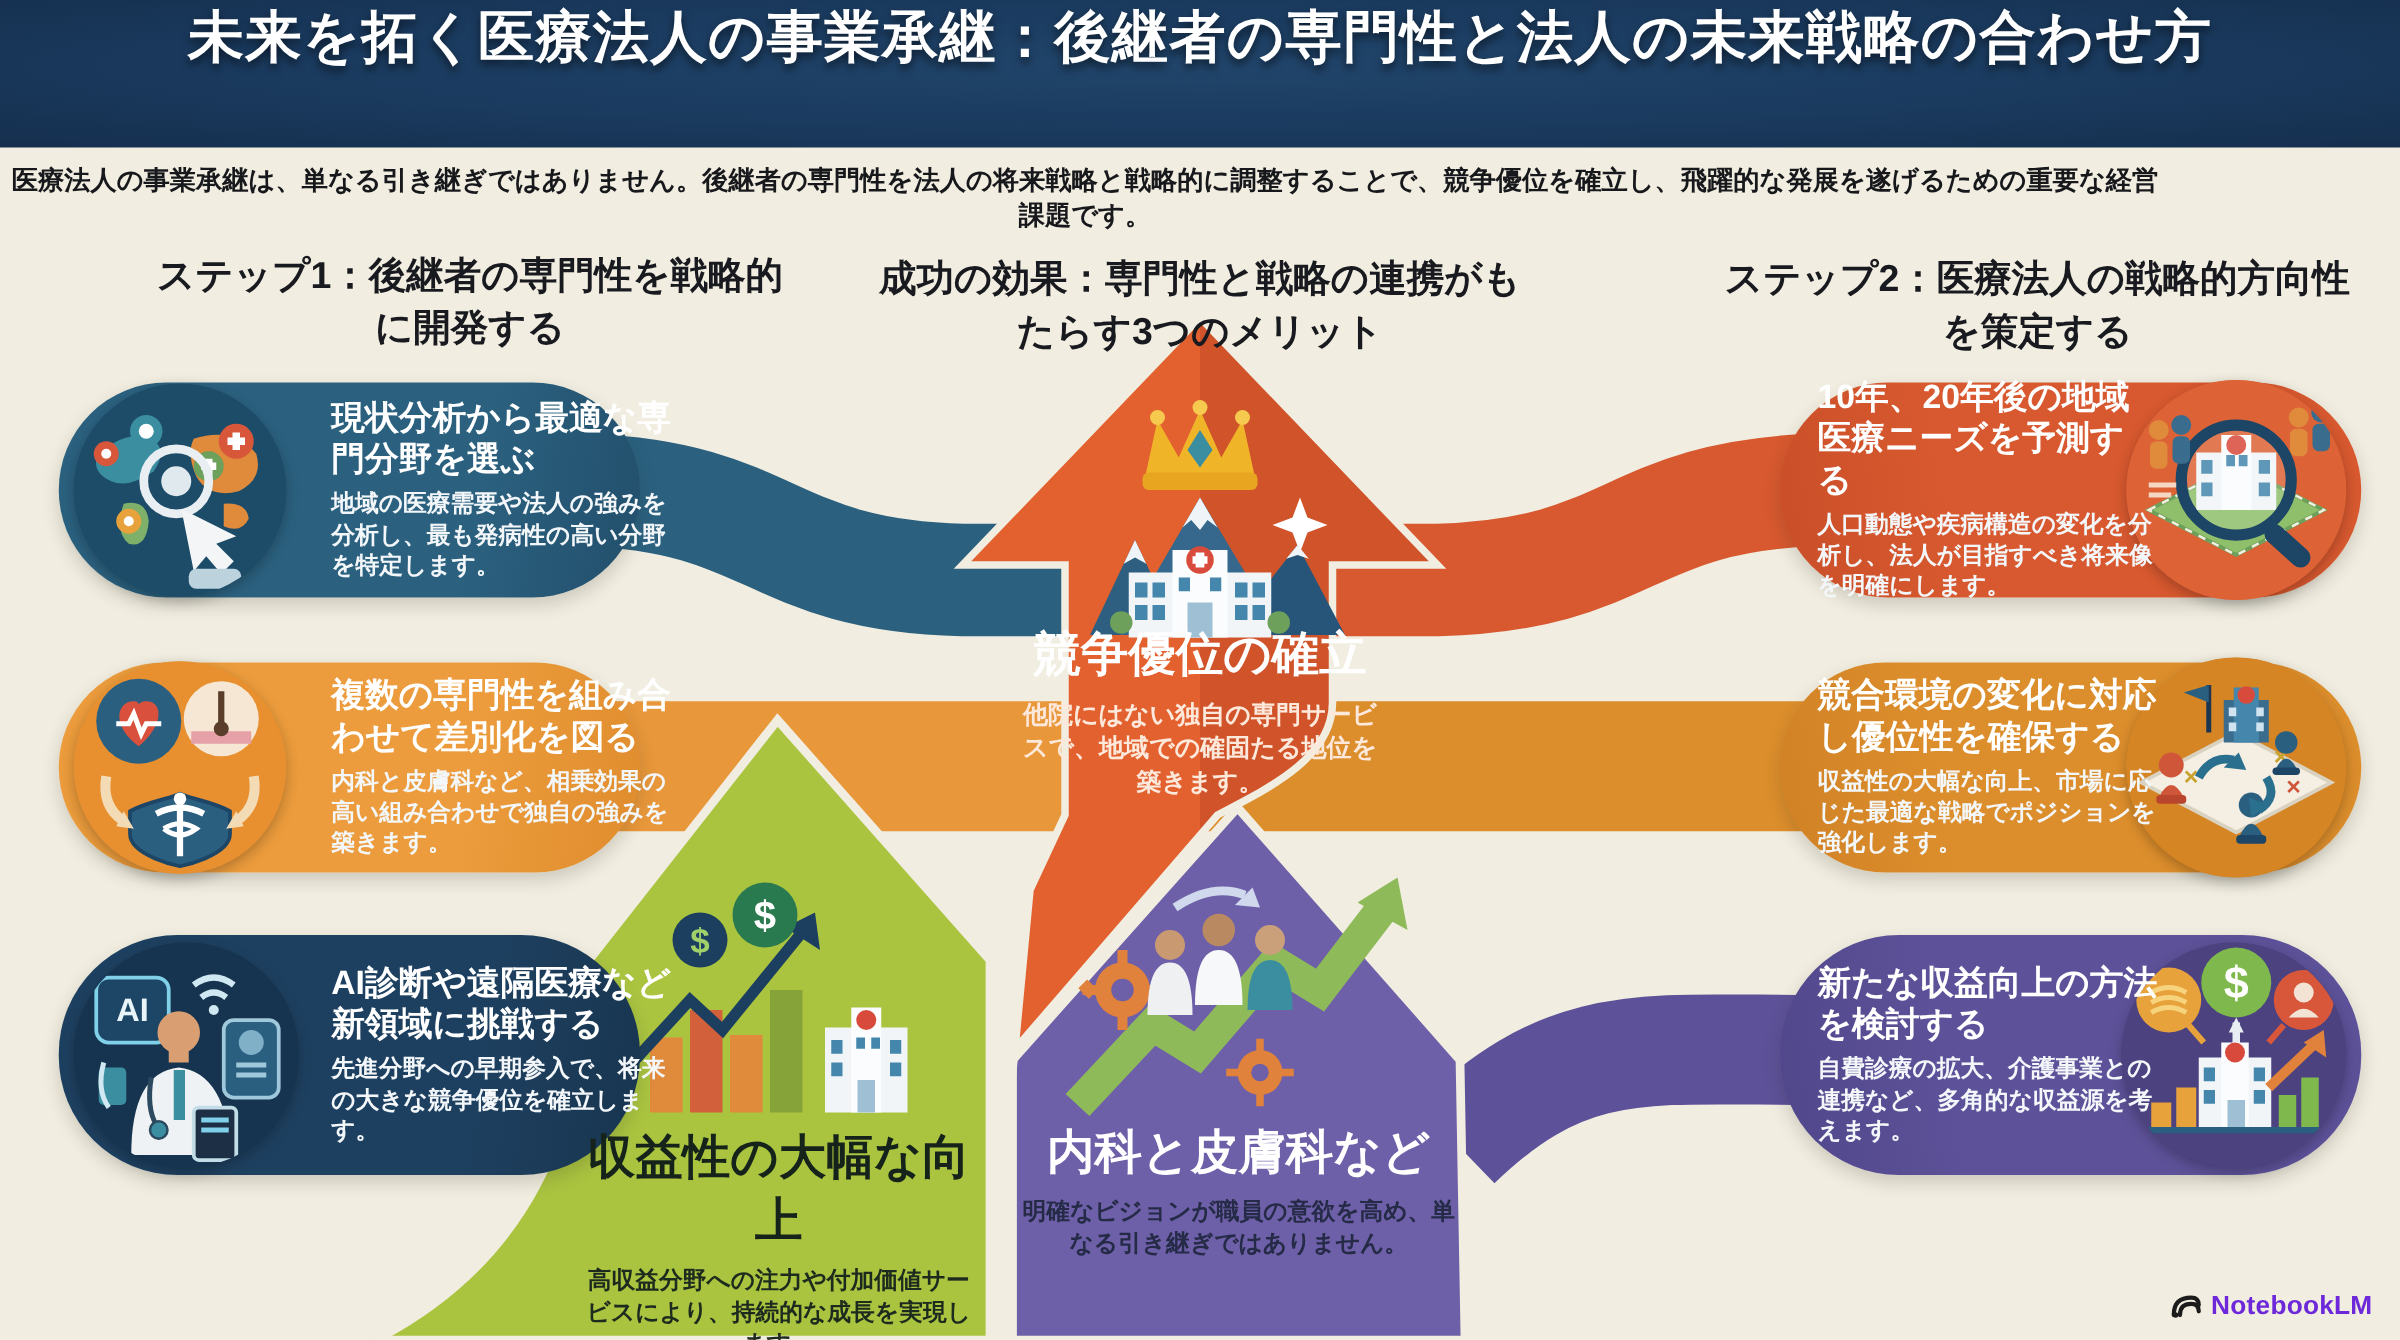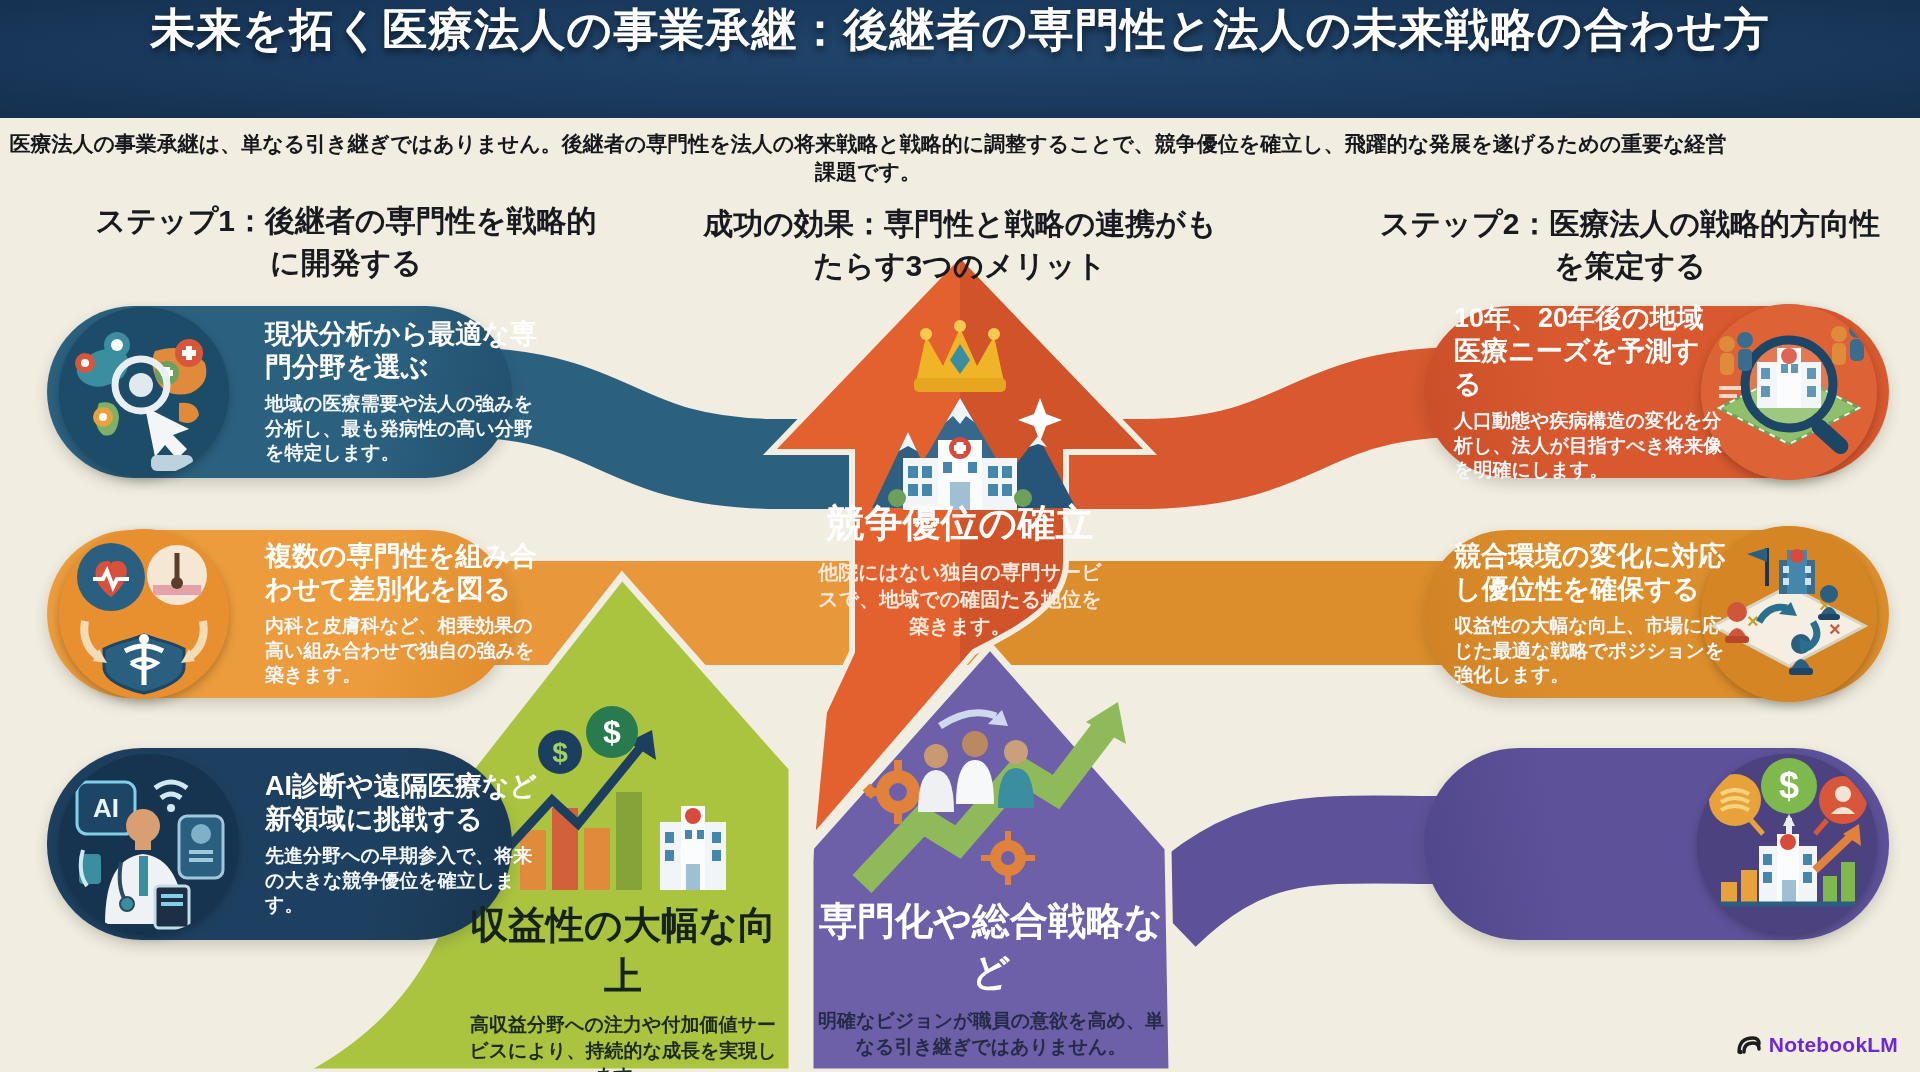--- a/index.html
+++ b/index.html
@@ -12,21 +12,21 @@
     background:radial-gradient(ellipse at 50% 45%, #21456b 0%, #1a3a5e 55%, #152f4e 100%);
     display:flex;align-items:flex-start;justify-content:center;z-index:3;}
   .titlebar h1{margin:0;color:#fff;font-size:45px;font-weight:bold;letter-spacing:1px;
     text-shadow:0 4px 7px rgba(0,0,0,.55);}
   .subtitle{position:absolute;left:0;top:130px;width:1736px;text-align:center;
     font-size:21px;font-weight:bold;color:#17181c;z-index:3;}
 
   
   .col-heading{position:absolute;z-index:3;text-align:center;font-size:30px;font-weight:bold;
     color:#181a1f;line-height:1.4;}
-  #heading-left{left:91px;top:200px;width:510px;}
+  #heading-left{left:121px;top:200px;width:510px;}
   #heading-center{left:690px;top:203px;width:540px;}
   #heading-right{left:1375px;top:203px;width:510px;}
 
   
   .card{position:absolute;z-index:2;border-radius:95px;color:#fff;box-shadow:0 6px 14px rgba(40,40,30,.18);}
   .card .txt{position:absolute;top:50%;transform:translateY(-50%);}
   .card h3{margin:0 0 8px 0;font-size:27px;line-height:1.22;font-weight:bold;}
   .card p{margin:0;font-size:19px;line-height:1.3;color:#f3f7fa;font-weight:bold;}
   .card .icon-wrap{position:absolute;top:50%;transform:translateY(-50%);border-radius:50%;overflow:hidden;
     box-shadow:0 4px 10px rgba(0,0,0,.25);}
@@ -399,32 +399,36 @@
         <rect x="85" y="126" width="14" height="24" fill="#9fc0d4"></rect>
         <rect x="24" y="128" width="16" height="22" fill="#e8a23c"></rect>
         <rect x="44" y="116" width="16" height="34" fill="#e8a23c"></rect>
         <rect x="126" y="122" width="14" height="28" fill="#7fb84c"></rect>
         <rect x="144" y="108" width="14" height="42" fill="#7fb84c"></rect>
         <path d="M118 116 L158 78" stroke="#e0823c" stroke-width="8"></path>
         <path d="M162 70 L164 92 L146 80 Z" fill="#e0823c"></path>
         <path d="M20 150 L160 150" stroke="#2b5f80" stroke-width="5"></path>
       </svg>
     </div>
+    <div class="txt">
+      <h3>新たな収益向上の方法を検討する</h3>
+      <p>自費診療の拡大、介護事業との連携など、多角的な収益源を考えます。</p>
+    </div>
   </div>
 
   <div class="benefit-txt" id="benefit-top">
     <h3>競争優位の確立</h3>
     <p>他院にはない独自の専門サービスで、地域での確固たる地位を築きます。</p>
   </div>
   <div class="benefit-txt" id="benefit-green">
     <h3>収益性の大幅な向上</h3>
     <p>高収益分野への注力や付加価値サービスにより、持続的な成長を実現します。</p>
   </div>
   <div class="benefit-txt" id="benefit-purple">
-    <h3>専門化や総合戦略など</h3>
+    <h3>内科と皮膚科など</h3>
     <p>明確なビジョンが職員の意欲を高め、単なる引き継ぎではありません。</p>
   </div>
 
   <div class="brand">
     <svg width="26" height="26" viewBox="0 0 26 26">
       <path d="M3 20 Q3 6 17 6 Q23 6 23 12" stroke="#1c1c1c" stroke-width="3.4" fill="none" stroke-linecap="round"></path>
       <path d="M8 20 Q8 11 17 11 Q23 11 23 17" stroke="#1c1c1c" stroke-width="3.4" fill="none" stroke-linecap="round"></path>
       <circle cx="4.5" cy="20" r="2.2" fill="#1c1c1c"></circle>
     </svg>
     <span>NotebookLM</span>

